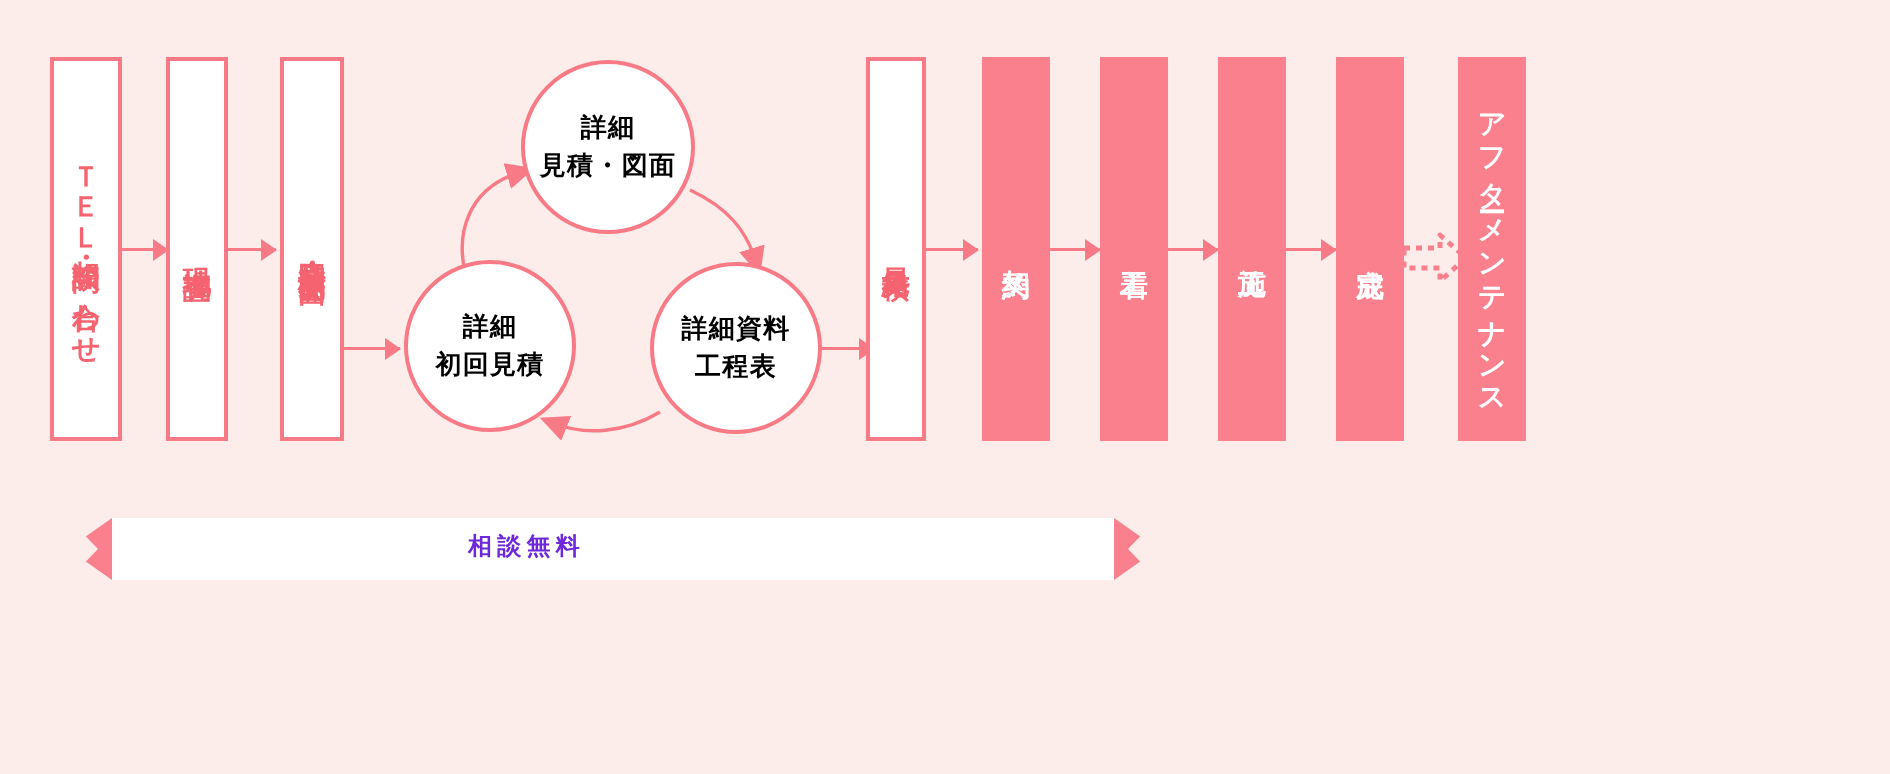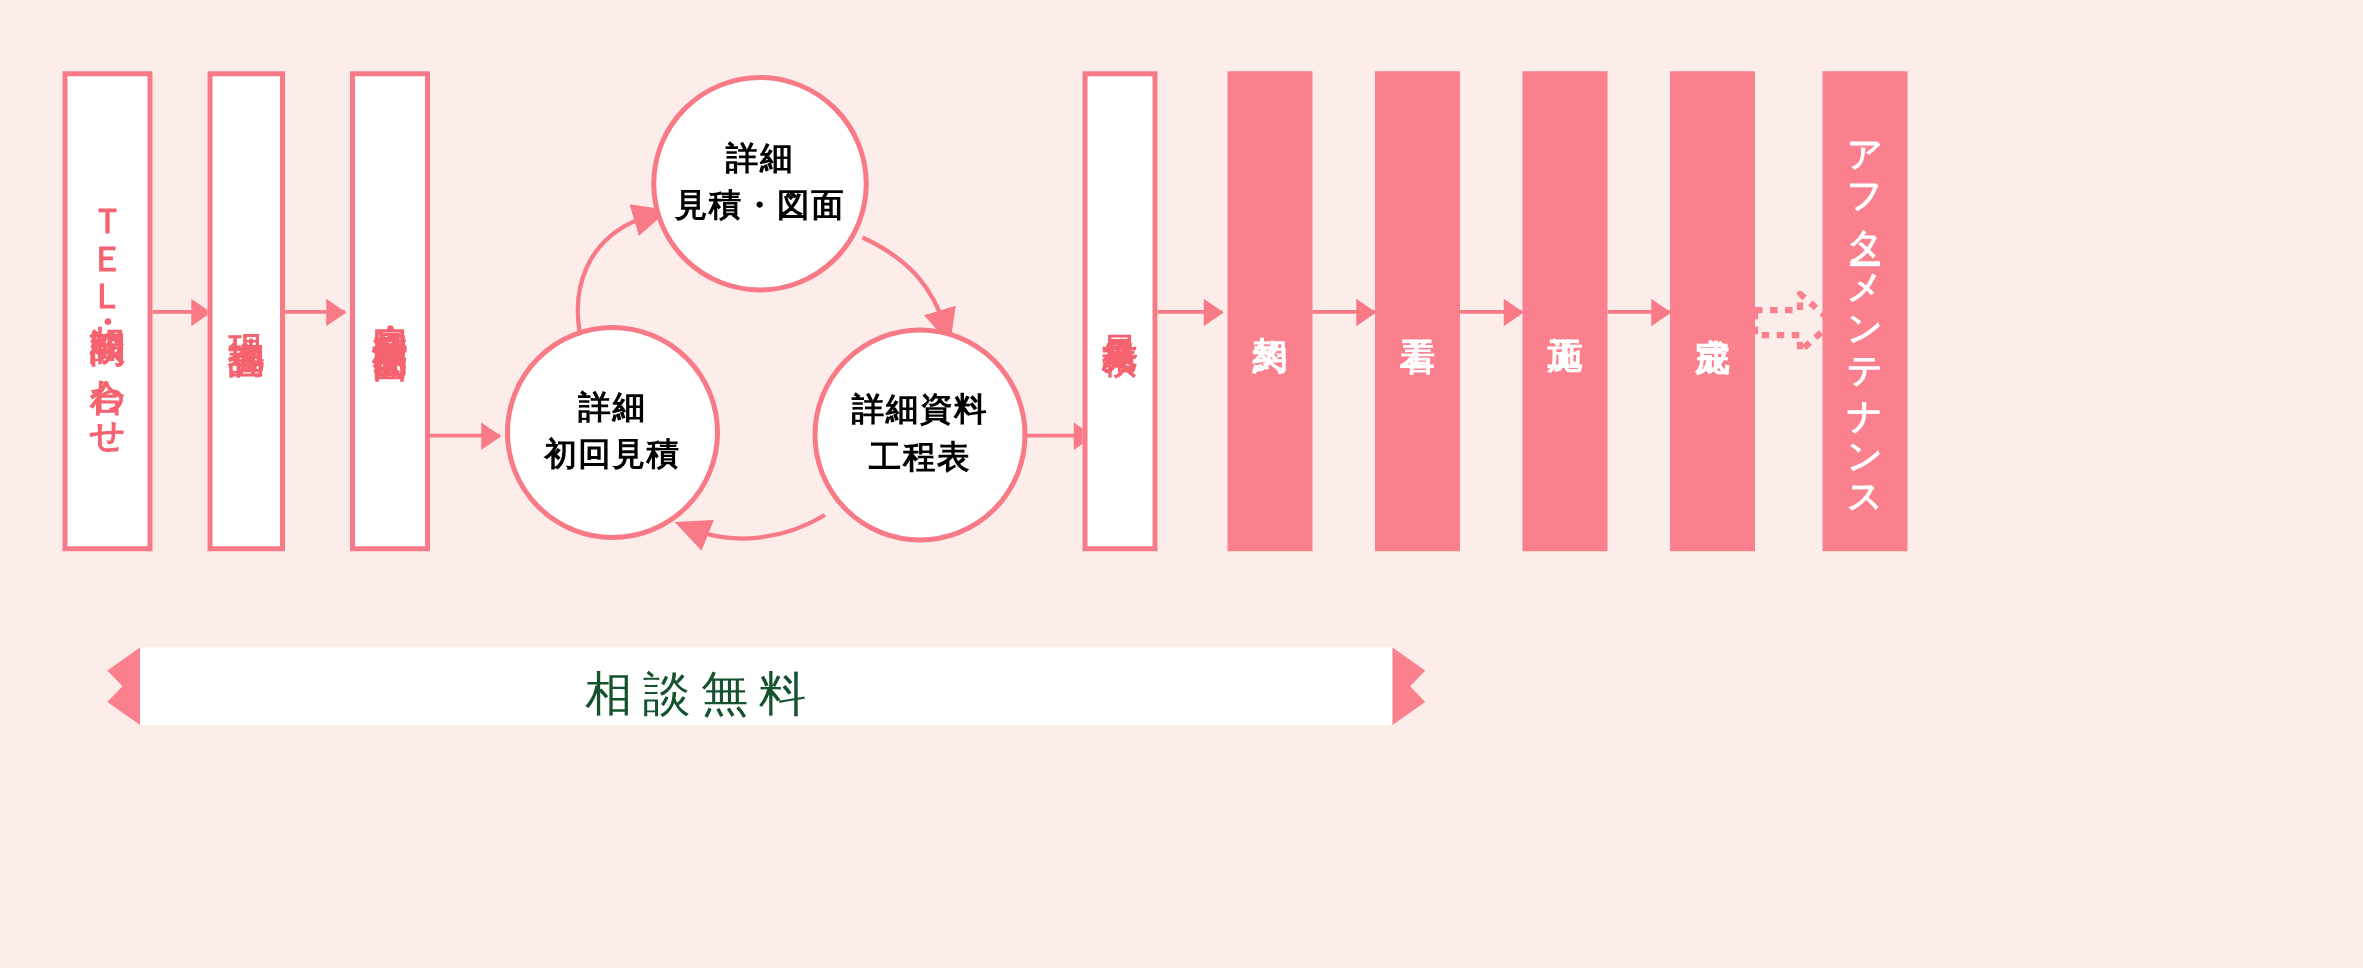--- a/index.html
+++ b/index.html
@@ -77,24 +77,24 @@
   
   .dotted-arrow{position:absolute;}
 
   
   .banner{
     position:absolute;
     background:#ffffff;
     display:flex;align-items:center;justify-content:center;
   }
   .banner-label{
-    color:#14532d;
-    font-weight:400;
+    color:#6d28d9;
+    font-weight:700;
     letter-spacing:.22em;
-    font-size:38px;
+    font-size:24px;
     position:absolute;
   }
   .cap{position:absolute;width:0;height:0;}
   .cap-left{
     border-top:31px solid transparent;
     border-bottom:31px solid transparent;
     border-right:44px solid #f9808c;
   }
   .cap-right{
     border-top:31px solid transparent;

